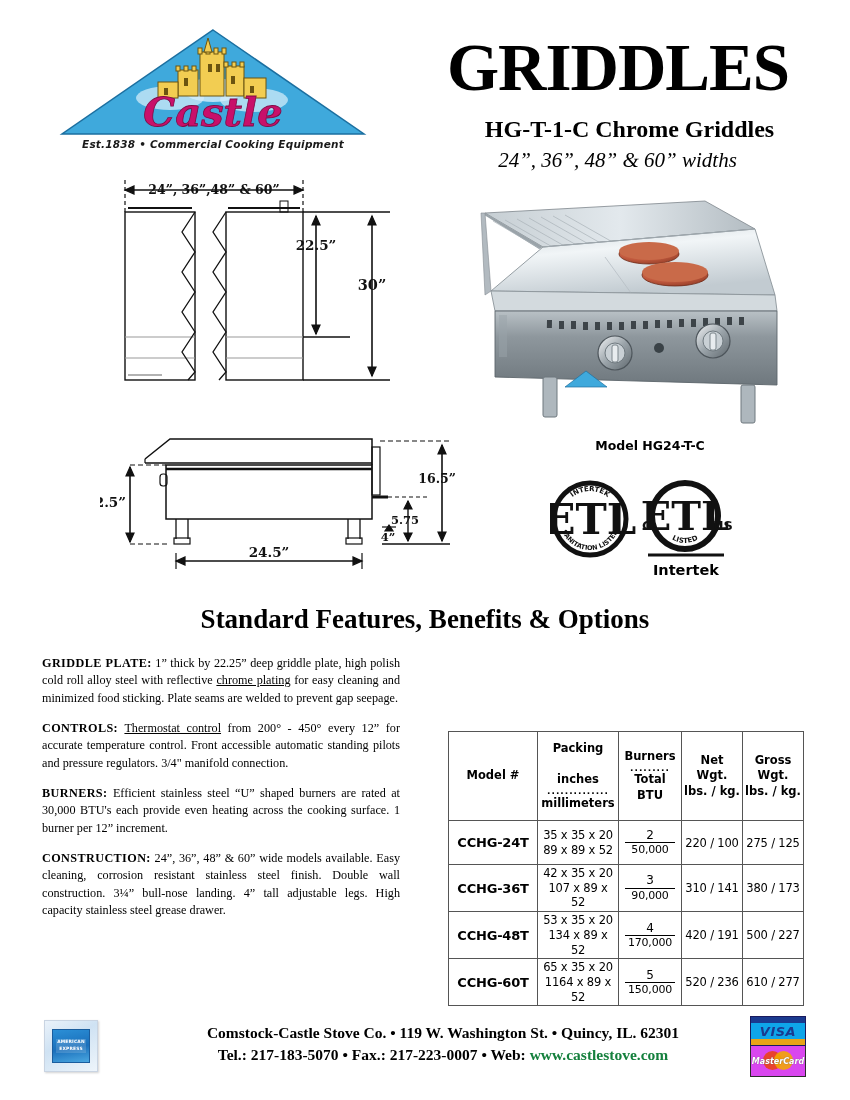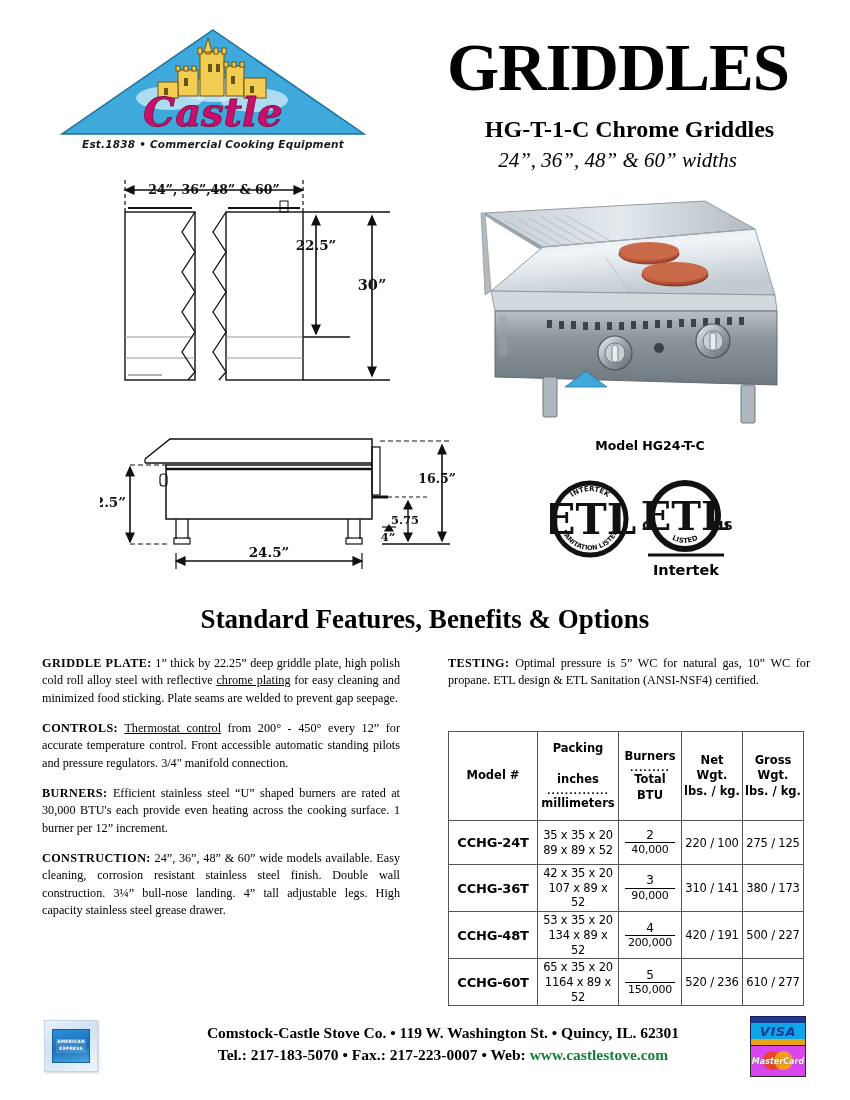--- a/index.html
+++ b/index.html
@@ -625,25 +625,20 @@
       <span class="lead">CONTROLS:</span><span> </span><span class="uline">Thermostat control</span><span> from 200° - 450° every 12” for accurate temperature control. Front accessible automatic standing pilots and pressure regulators. 3/4" manifold connection.</span>
     </p>
     <p class="para">
       <span class="lead">BURNERS:</span><span>  Efficient stainless steel “U” shaped burners are rated at 30,000 BTU's each provide even heating across the cooking surface. 1 burner per 12” increment.</span>
     </p>
     <p class="para">
       <span class="lead">CONSTRUCTION:</span><span> 24”, 36”, 48”  &amp; 60” wide models available. Easy cleaning, corrosion resistant stainless steel finish. Double wall construction. 3¼” bull-nose landing.  4” tall adjustable legs. High capacity stainless steel grease drawer.</span>
     </p>
   </div>
 
-  <div class="col-right">
-    <p class="para">
-      <span class="lead">TESTING:</span><span> Optimal pressure is 5” WC for natural gas, 10” WC for propane. ETL design &amp; ETL Sanitation (ANSI-NSF4) certified.</span>
-    </p>
-  </div>
 
   <table class="spec-table">
     <thead>
       <tr>
         <td class="c-model">Model  #</td>
         <td class="c-pack">
           <span>Packing</span><br>
           <span style="display:inline-block;height:6px"></span><br>
           <span>inches</span>
           <span class="hdr-dots">..............</span>
@@ -667,21 +662,21 @@
     </thead>
     <tbody>
       <tr>
         <td class="model-cell">CCHG-24T</td>
         <td class="pack-cell">
           <span>35 x 35 x 20</span><br>
           <span>89 x 89 x 52</span>
         </td>
         <td class="burn-cell">
           <span class="burn-num">2</span>
-          <span class="burn-btu">40,000</span>
+          <span class="burn-btu">50,000</span>
         </td>
         <td class="wgt-cell">220  / 100</td>
         <td class="wgt-cell">275 / 125</td>
       </tr>
       <tr>
         <td class="model-cell">CCHG-36T</td>
         <td class="pack-cell">
           <span>42 x 35 x 20</span><br>
           <span>107 x 89 x 52</span>
         </td>
@@ -693,21 +688,21 @@
         <td class="wgt-cell">380 / 173</td>
       </tr>
       <tr>
         <td class="model-cell">CCHG-48T</td>
         <td class="pack-cell">
           <span>53 x 35 x 20</span><br>
           <span>134 x 89 x 52</span>
         </td>
         <td class="burn-cell">
           <span class="burn-num">4</span>
-          <span class="burn-btu">200,000</span>
+          <span class="burn-btu">170,000</span>
         </td>
         <td class="wgt-cell">420 / 191</td>
         <td class="wgt-cell">500 / 227</td>
       </tr>
       <tr>
         <td class="model-cell">CCHG-60T</td>
         <td class="pack-cell">
           <span>65 x 35 x 20</span><br>
           <span>1164 x 89 x 52</span>
         </td>

